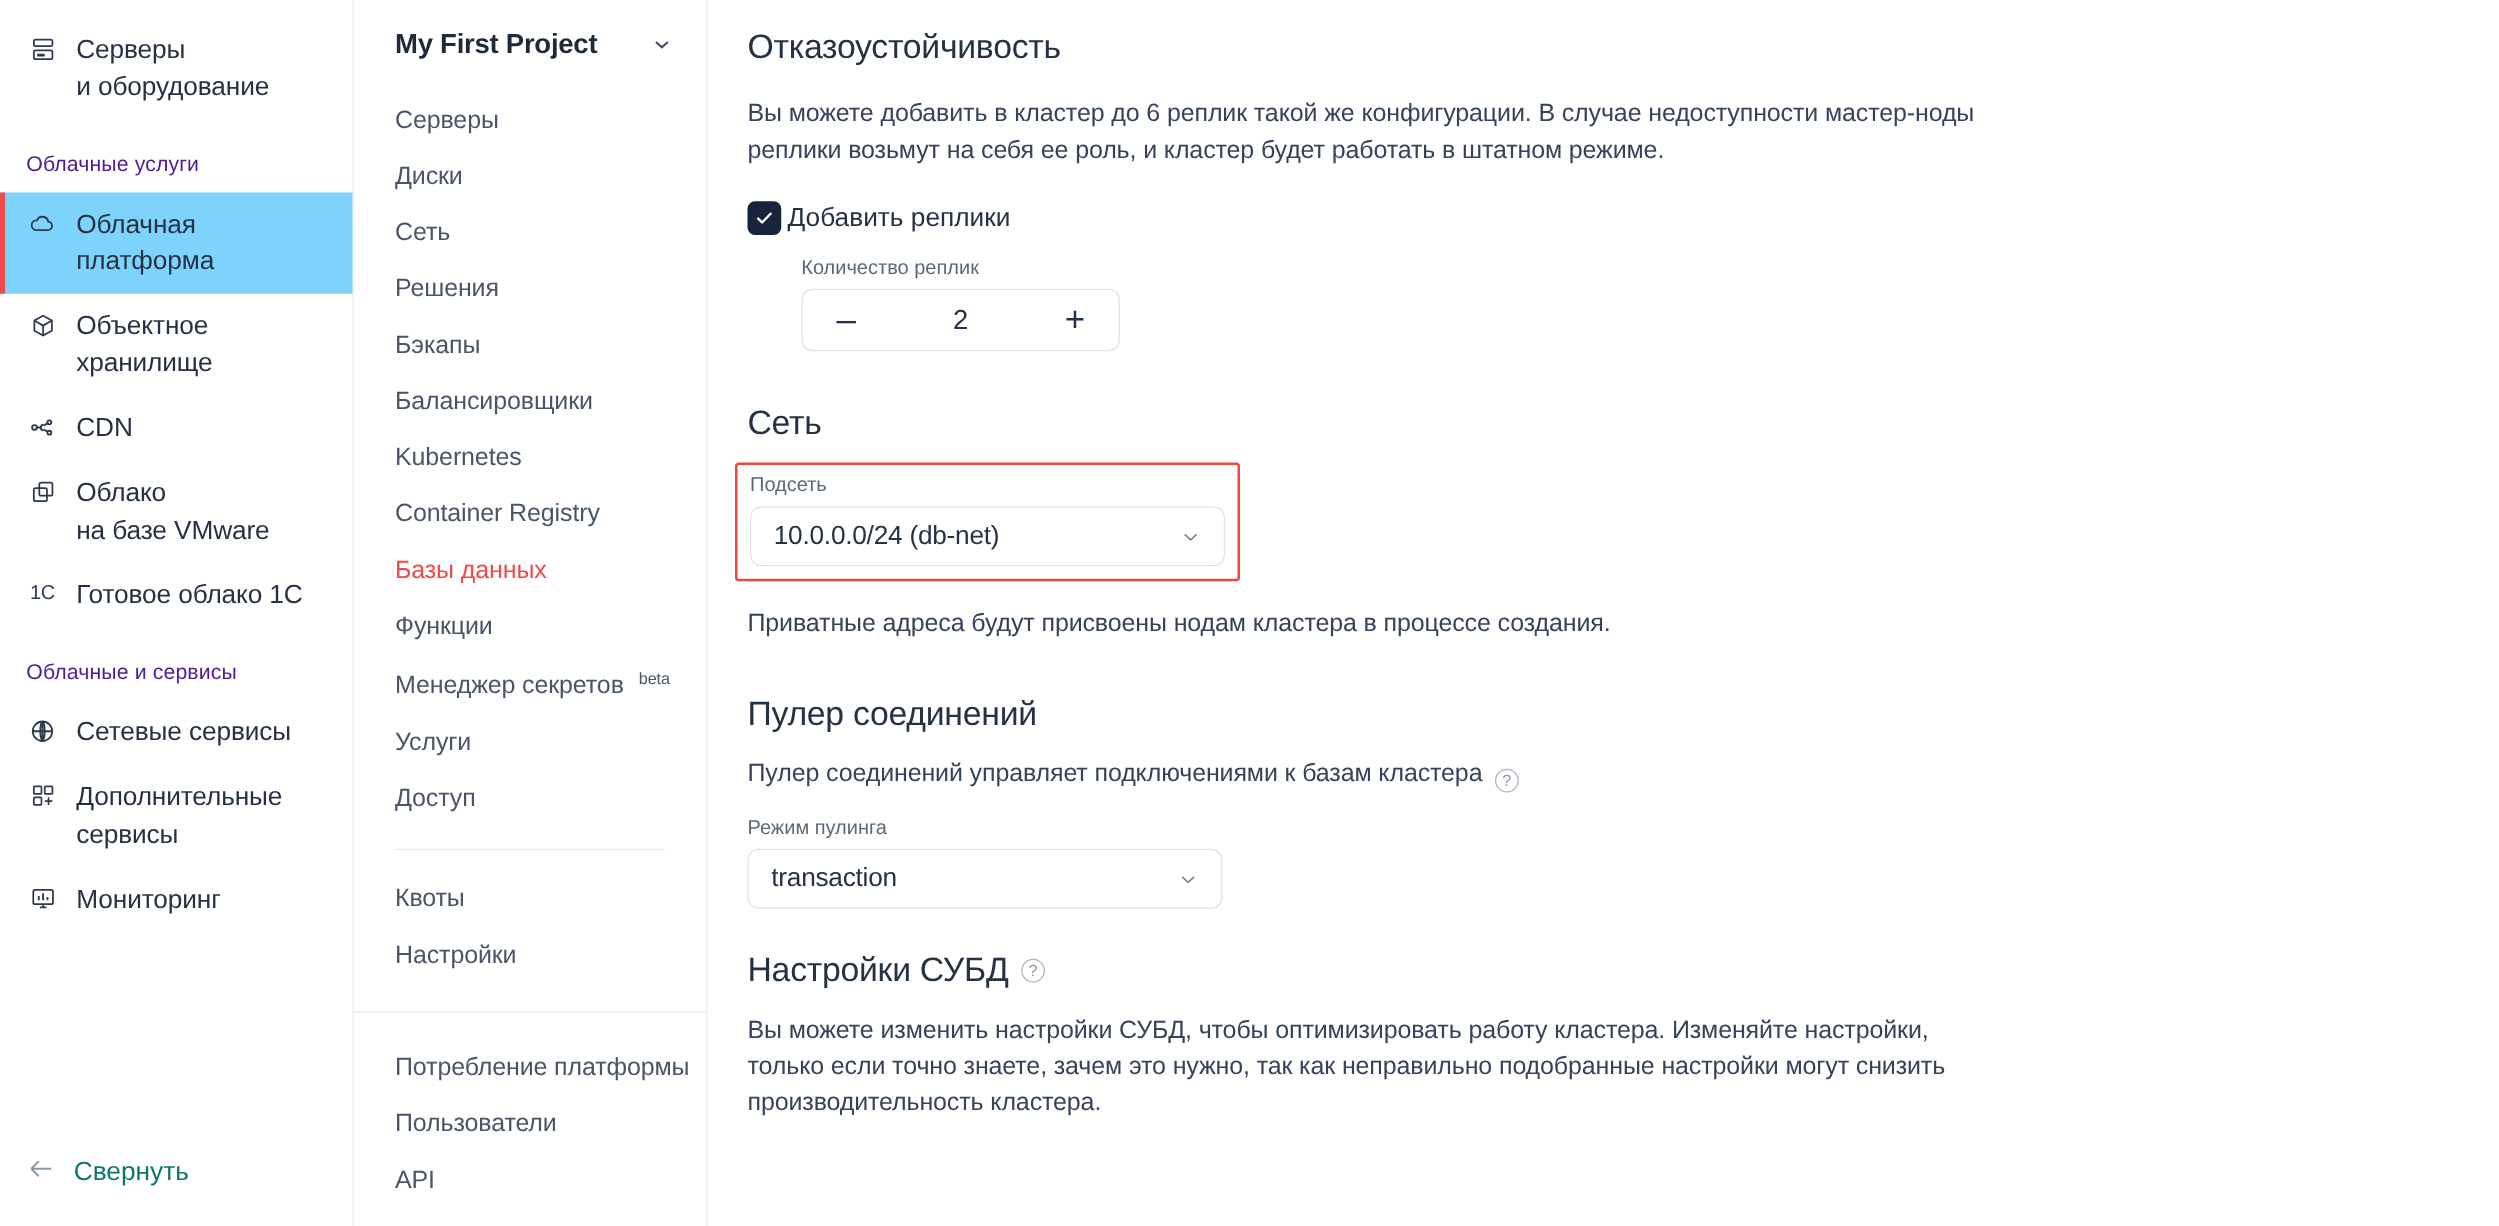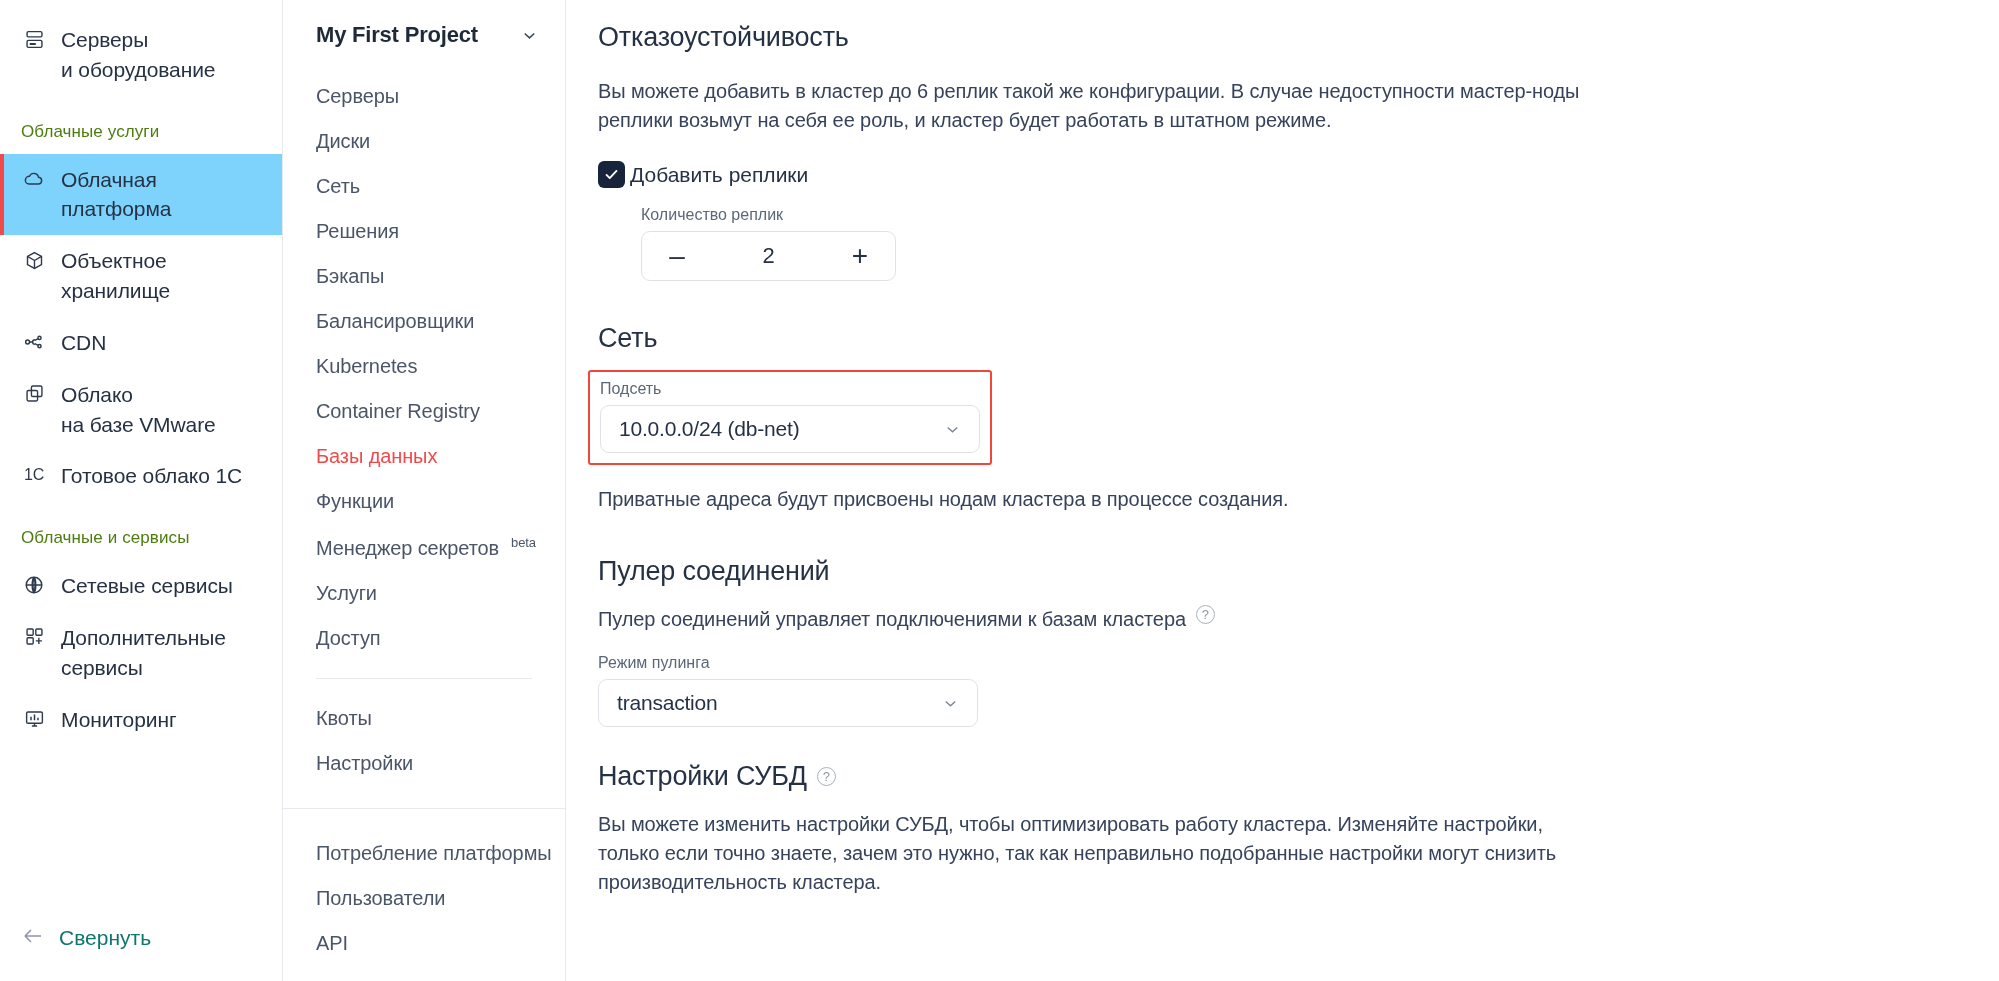--- a/index.html
+++ b/index.html
@@ -57,21 +57,21 @@
   }
   .nav-item.active::before {
     content: "";
     position: absolute;
     left: 0; top: 0; bottom: 0;
     width: 4px;
     background: #f04a4a;
   }
   .nav-group-title {
     font-size: 17px;
-    color: #4d7c0f;
+    color: #4c1d95;
     padding: 26px 21px 12px 21px;
     letter-spacing: 0.1px;
   }
   .nav-1c {
     font-size: 16px;
     font-weight: 400;
     letter-spacing: -0.3px;
   }
   .collapse-row {
     position: absolute;
@@ -248,21 +248,21 @@
     border-radius: 50%;
     border: 1.5px solid #a9b2bd;
     color: #8d98a5;
     font-size: 13px;
     display: inline-flex;
     align-items: center;
     justify-content: center;
     vertical-align: middle;
     flex: none;
   }
-  .row-inline { display: flex; align-items: flex-start; gap: 10px; }
+  .row-inline { display: flex; align-items: flex-end; gap: 10px; }
   .sec { margin-top: 42px; }
 </style>
 </head>
 <body>
 
 <div class="app">
 
   <nav class="nav-left">
 
     <div class="nav-item">

